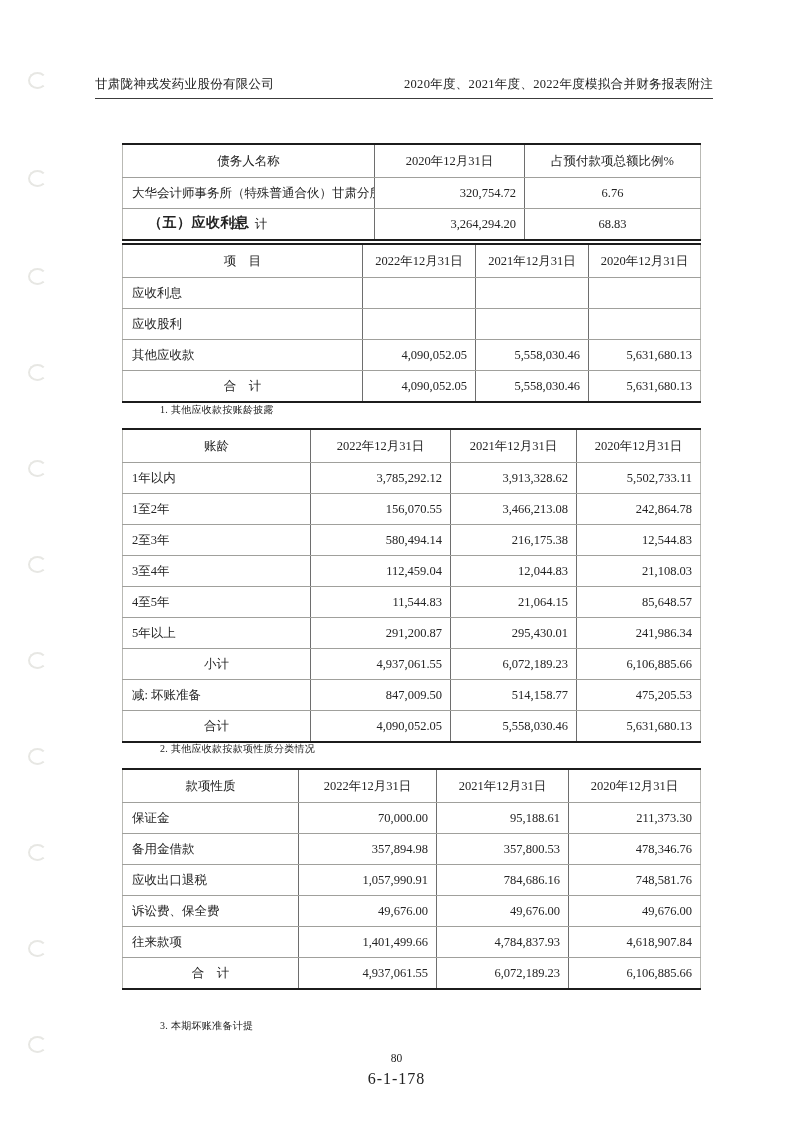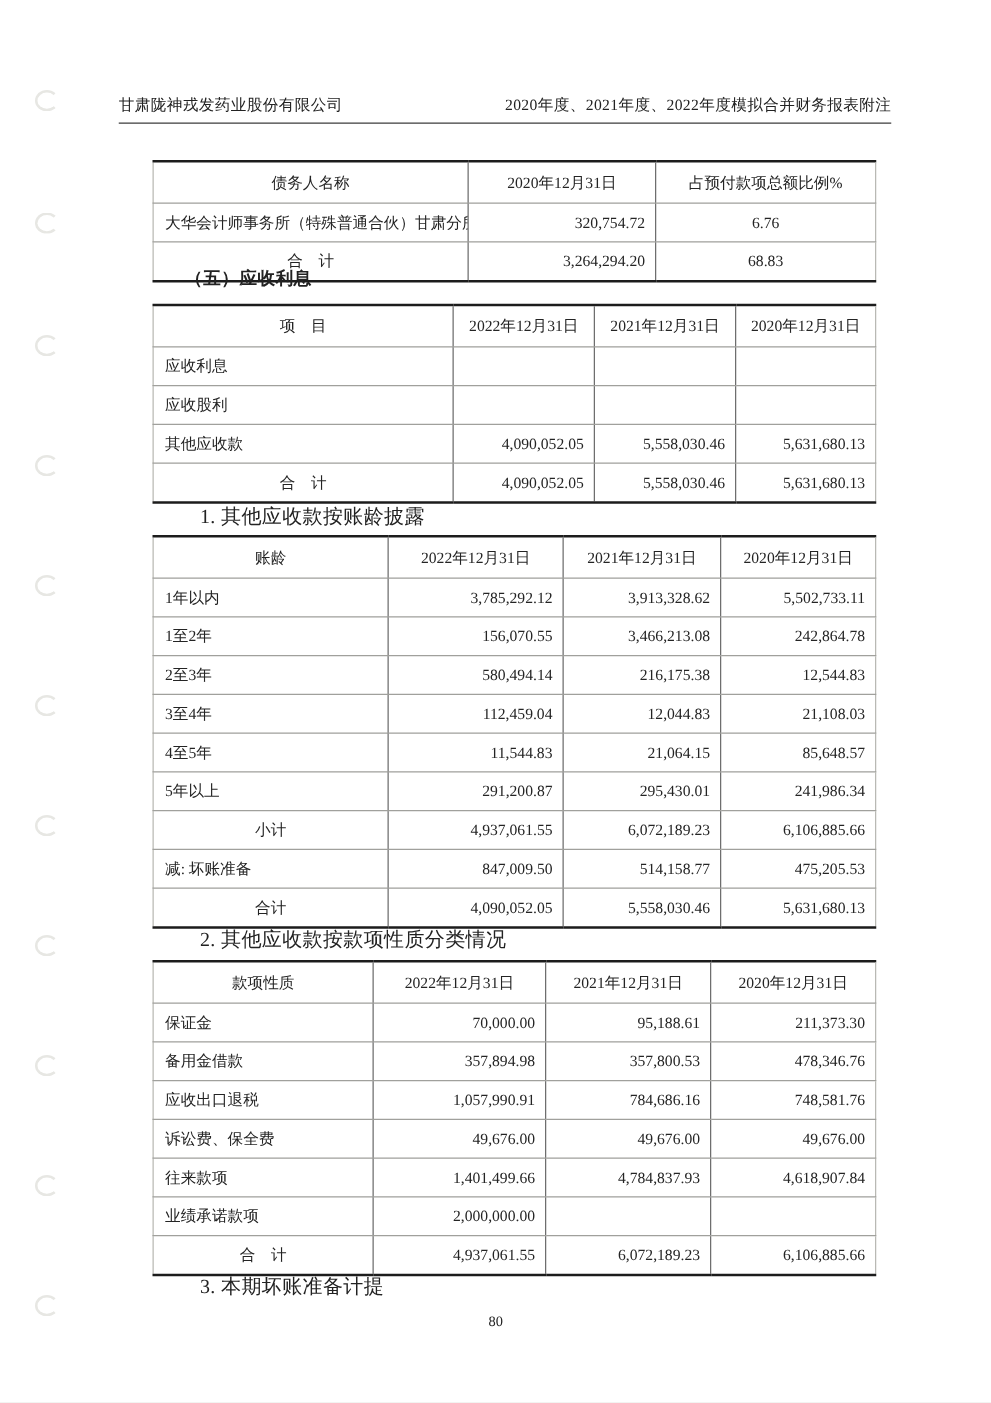--- a/index.html
+++ b/index.html
@@ -36,30 +36,30 @@
   }
   th { font-weight:normal; text-align:center; height:32px; }
   td { height:30px; }
   table tr:first-child th { border-top:2.5px solid #1c1c1c; }
   table tr:last-child td { border-bottom:2.5px solid #1c1c1c; }
   th:first-child, td:first-child { border-left:1px solid #b9b9b4; }
   th:last-child,  td:last-child  { border-right:1px solid #b9b9b4; }
   .l { text-align:left;  padding-left:9px; }
   .r { text-align:right; padding-right:8px; }
   .c { text-align:center;margin-left:23px; }
-  #tbl-prepay { top:128px; }
+  #tbl-prepay { top:143px; }
   #tbl-summary { top:243px; }
   #tbl-aging { top:428px; }
   #tbl-nature { top:768px; }
   
   .sec-heading {
     position:absolute; left:148px; top:214px;
     font-weight:bold; font-size:14px; letter-spacing:.5px;
   }
-  .sub-heading { position:absolute; left:160px; font-size:16px; letter-spacing:.3px; }
+  .sub-heading { position:absolute; left:160px; font-size:10px; letter-spacing:.3px; }
   #sub1 { top:403px; }
   #sub2 { top:742px; }
   #sub3 { top:1019px; }
   
   .footer-page { position:absolute; left:0; right:0; top:1052px; text-align:center; font-size:11.5px; }
   .footer-doc  { position:absolute; left:0; right:0; top:1070px; text-align:center; font-size:16px; letter-spacing:1px; }
 </style>
 </head>
 <body>
 
@@ -263,31 +263,26 @@
       <td class="r">49,676.00</td>
       <td class="r">49,676.00</td>
     </tr>
     <tr>
       <td class="l">往来款项</td>
       <td class="r">1,401,499.66</td>
       <td class="r">4,784,837.93</td>
       <td class="r">4,618,907.84</td>
     </tr>
     <tr>
-      <td class="l">业绩承诺款项</td>
-      <td class="r">2,000,000.00</td>
-      <td class="r"></td>
-      <td class="r"></td>
-    </tr>
-    <tr>
       <td class="c">合　计</td>
       <td class="r">4,937,061.55</td>
       <td class="r">6,072,189.23</td>
       <td class="r">6,106,885.66</td>
     </tr>
   </tbody>
     </table>
 
   <div class="sub-heading" id="sub3">3. 本期坏账准备计提</div>
 
   <div class="footer-page">80</div>
+  <div class="footer-doc">6-1-178</div>
 
 </div>
 
 </body></html>

